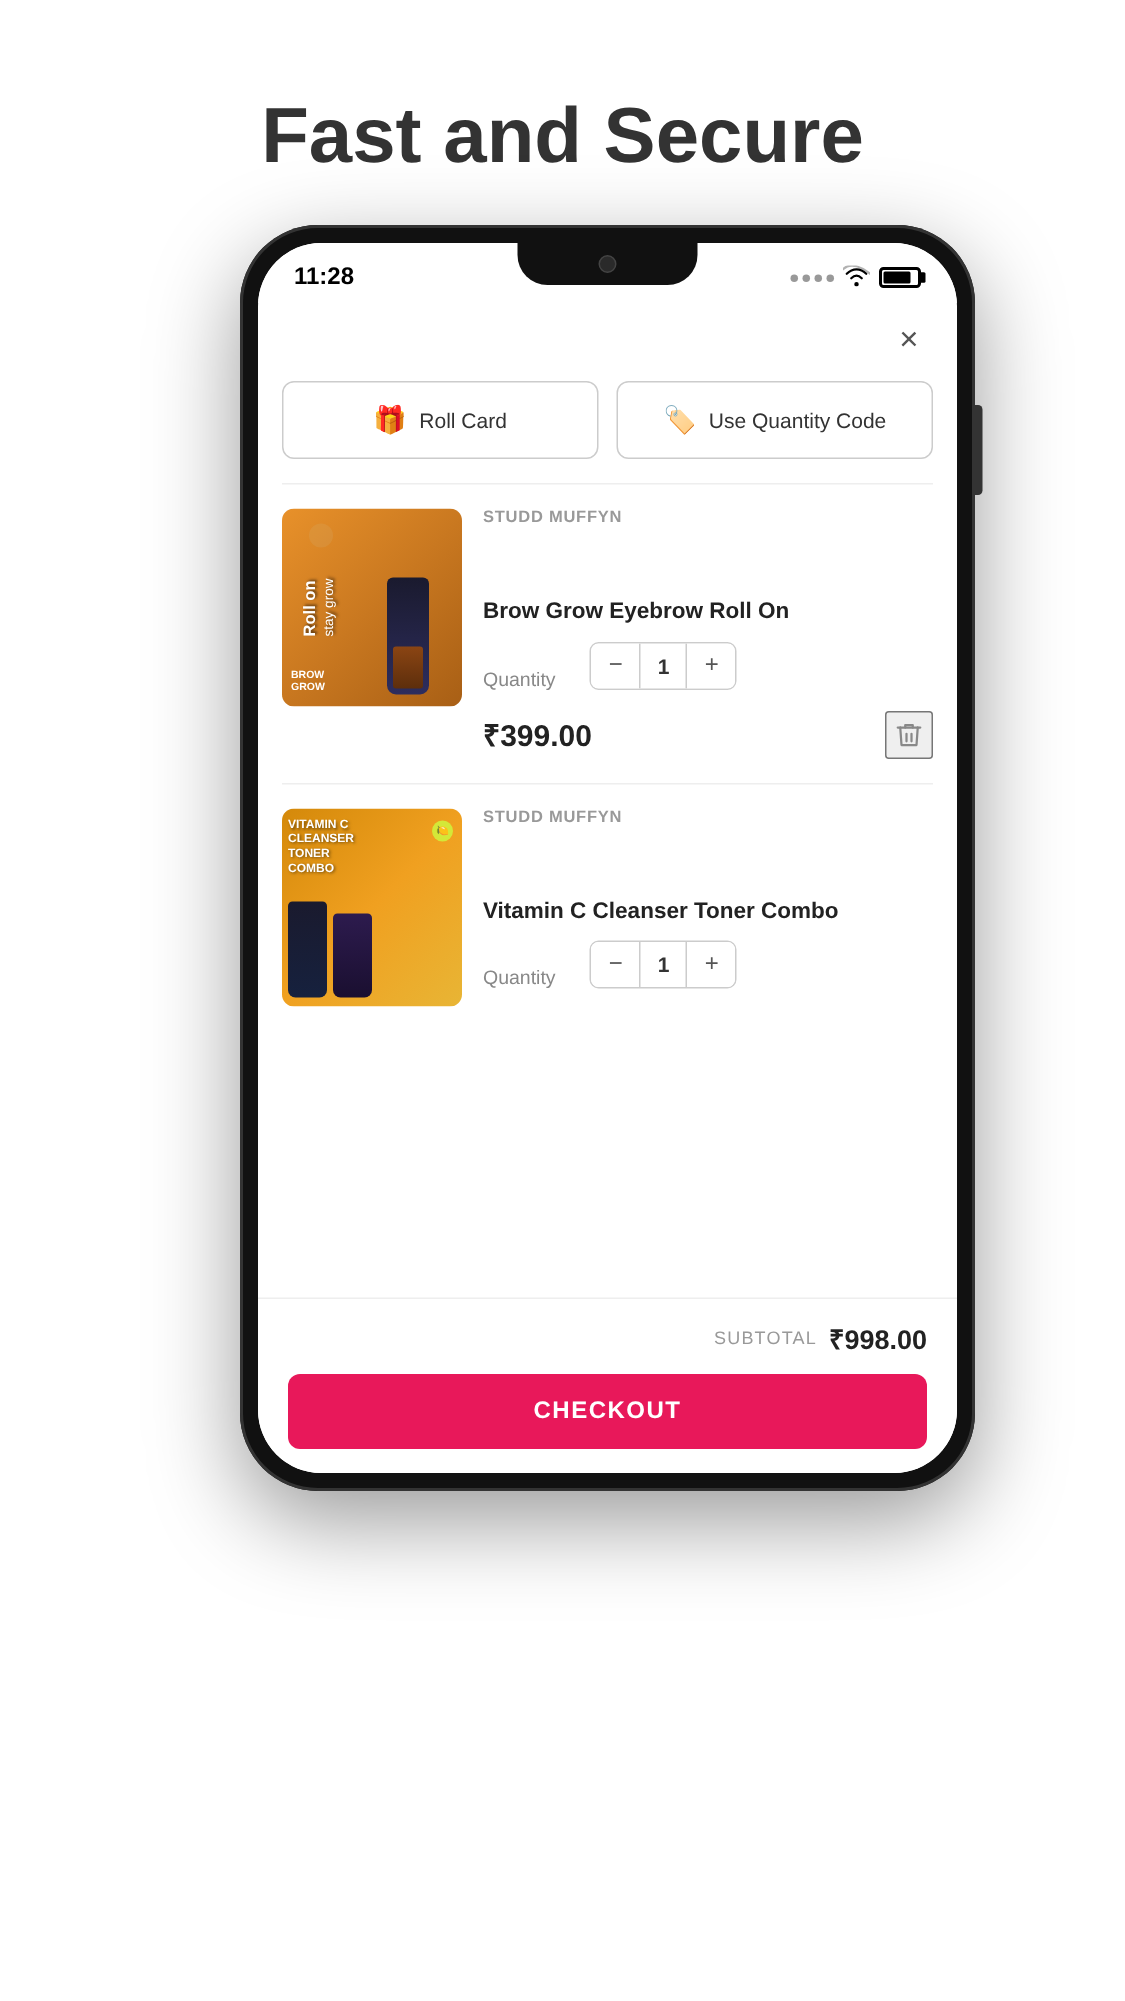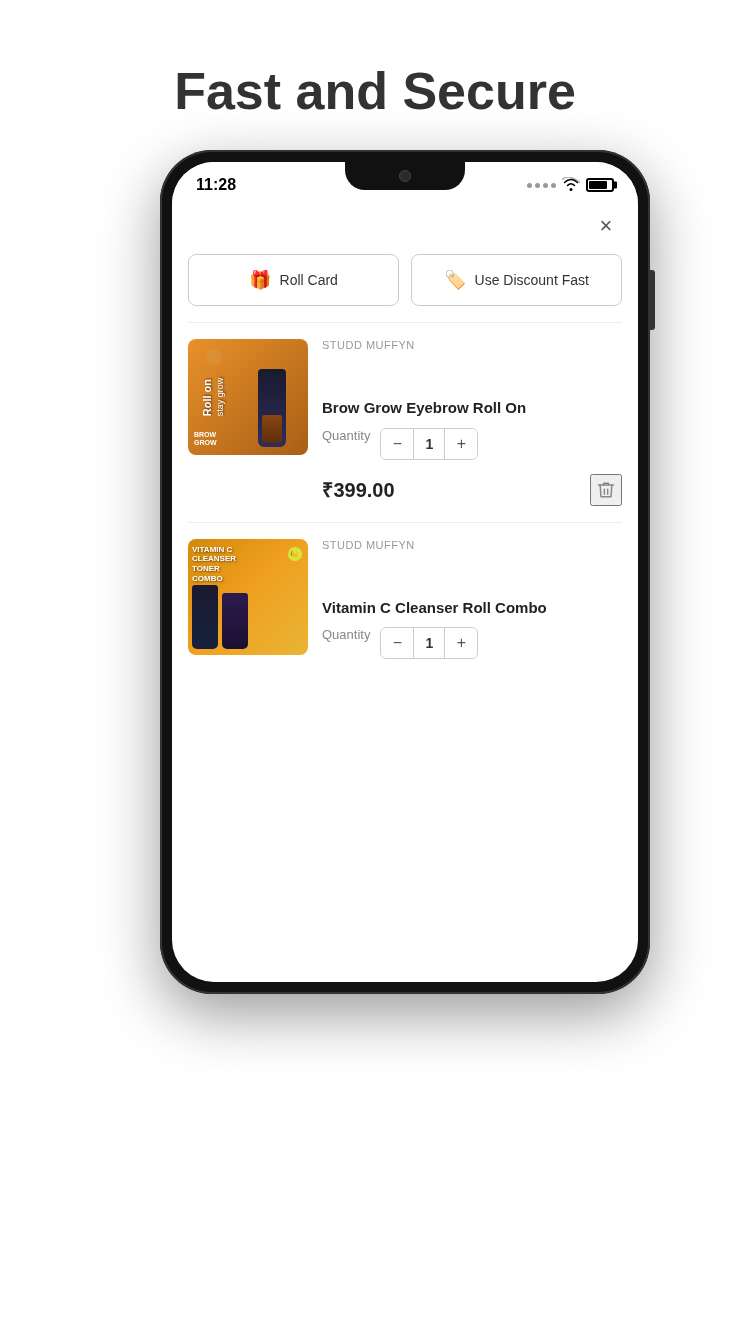--- a/index.html
+++ b/index.html
@@ -194,21 +194,21 @@
 
     
     .cart-item {
       display: flex;
       gap: 14px;
       padding: 16px 0;
       border-top: 1px solid #eeeeee;
     }
     .item-image {
       width: 120px;
-      height: 116px;
+      height: 132px;
       border-radius: 8px;
       overflow: hidden;
       flex-shrink: 0;
       position: relative;
     }
 
     
     .product1-img {
       width: 100%;
       height: 100%;
@@ -231,37 +231,37 @@
       position: relative;
       overflow: hidden;
     }
 
     .item-details {
       flex: 1;
     }
     .item-brand {
       font-size: 11px;
       color: #999999;
-      font-weight: 400;
+      font-weight: 700;
       text-transform: uppercase;
       letter-spacing: 0.5px;
       margin-bottom: 4px;
     }
     .item-name {
       font-size: 15px;
       font-weight: 700;
       color: #222222;
       margin-bottom: 10px;
       line-height: 1.3;
       margin-top: 47px;
     }
     .quantity-row {
       display: flex;
-      align-items: flex-start;
-      gap: 10px;
+      align-items: flex-end;
+      gap: 23px;
       margin-bottom: 14px;
     }
     .quantity-label {
       font-size: 13px;
       color: #888;
     }
     .quantity-controls {
       display: flex;
       align-items: center;
       gap: 0;
@@ -411,21 +411,21 @@
           <div class="close-btn">×</div>
         </div>
 
         <div class="coupon-row">
           <button class="coupon-btn">
             <span class="btn-icon">🎁</span>
             <span>Roll Card</span>
           </button>
           <button class="coupon-btn">
             <span class="btn-icon">🏷️</span>
-            <span>Use Discount Fast</span>
+            <span>Use Quantity Code</span>
           </button>
         </div>
 
         <div class="cart-item">
           <div class="item-image">
             <div class="product1-img">
               <div style="position:absolute;left:6px;top:50%;transform:translateY(-50%) rotate(-90deg);font-size:11px;font-weight:900;color:white;white-space:nowrap;line-height:1.1;text-shadow:1px 1px 2px rgba(0,0,0,0.6);">
                 Roll on<br><span style="font-weight:400;font-size:9px;">stay grow</span>
               </div>
               <div style="width:28px;height:78px;background:linear-gradient(to bottom,#1a1a2e,#2d2d5e);border-radius:4px 4px 6px 6px;position:absolute;right:22px;bottom:8px;display:flex;align-items:center;justify-content:center;">
@@ -474,30 +474,37 @@
                 <div style="width:26px;height:64px;background:linear-gradient(to bottom,#1a1a2e,#16213e);border-radius:3px 3px 5px 5px;"></div>
                 <div style="width:26px;height:56px;background:linear-gradient(to bottom,#2d1b4e,#1a0f30);border-radius:3px 3px 5px 5px;"></div>
               </div>
               <div style="position:absolute;top:8px;right:6px;">
                 <div style="width:14px;height:14px;background:#d4e838;border-radius:50%;display:flex;align-items:center;justify-content:center;font-size:7px;">🍋</div>
               </div>
             </div>
           </div>
           <div class="item-details">
             <div class="item-brand">STUDD MUFFYN</div>
-            <div class="item-name">Vitamin C Cleanser Roll Combo</div>
+            <div class="item-name">Vitamin C Cleanser Toner Combo</div>
             <div class="quantity-row">
               <span class="quantity-label">Quantity</span>
               <div class="quantity-controls">
                 <button class="qty-btn">−</button>
                 <div class="qty-value">1</div>
                 <button class="qty-btn">+</button>
               </div>
             </div>
           </div>
         </div>
 
       </div>
 
+      <div class="bottom-section">
+        <div class="subtotal-row">
+          <span class="subtotal-label">SUBTOTAL</span>
+          <span class="subtotal-amount">₹998.00</span>
+        </div>
+        <button class="checkout-btn">CHECKOUT</button>
+      </div>
 
     </div>
   </div>
 </div>
 
 </body></html>

